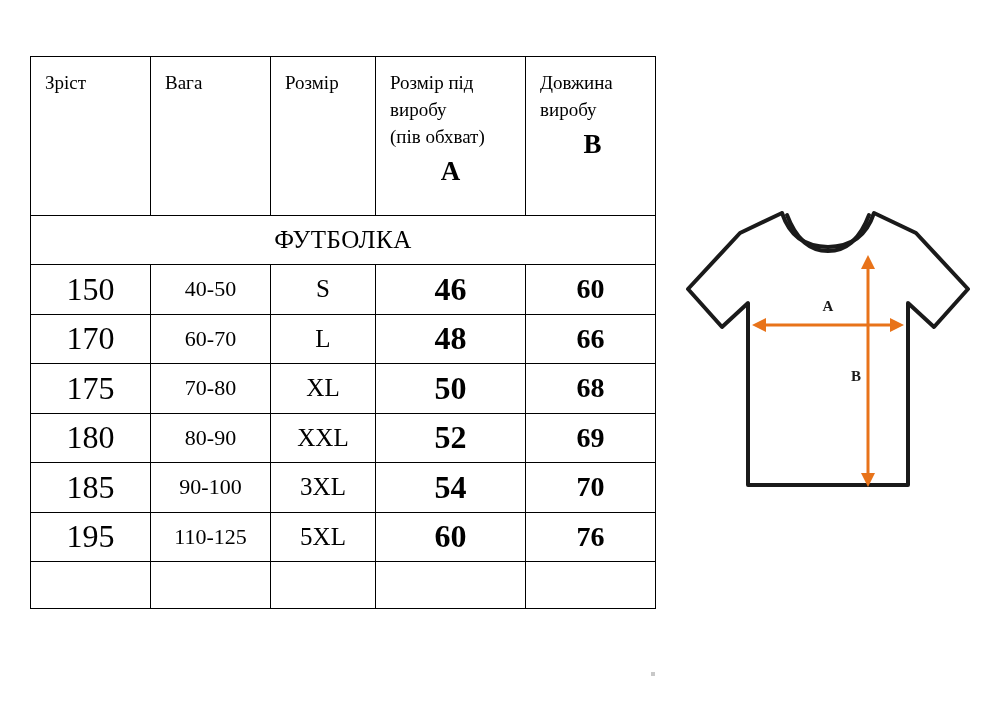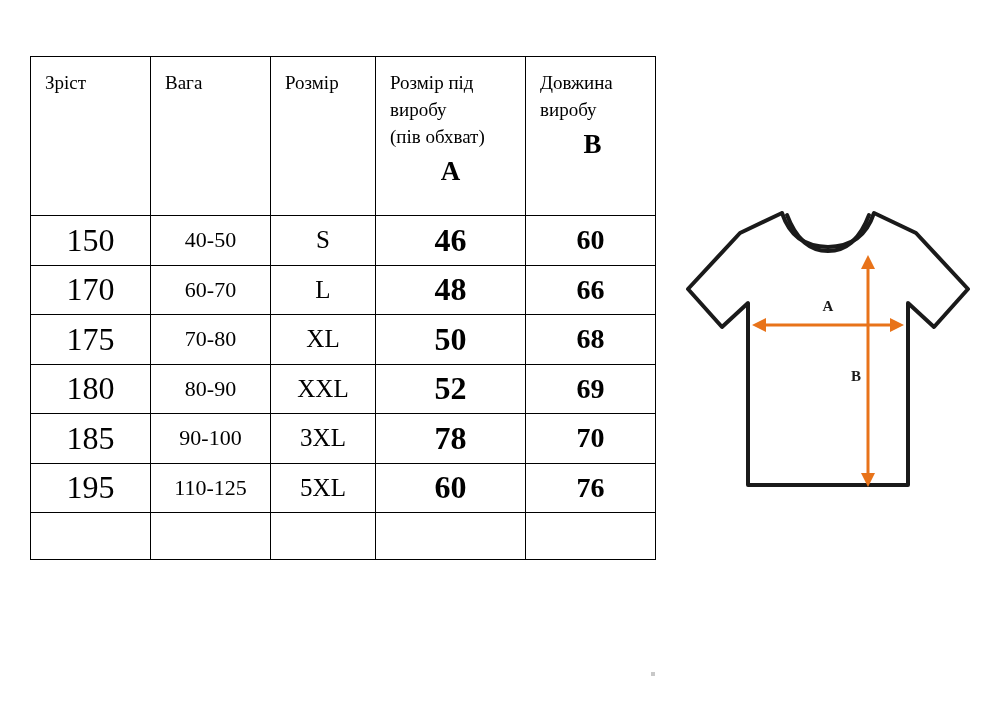--- a/index.html
+++ b/index.html
@@ -140,20 +140,23 @@
         <span class="hdr-label">(пів обхват)</span>
         <span class="hdr-letter">A</span>
       </td>
       <td class="hdr-cell with-letter col-b">
         <span class="hdr-label">Довжина</span>
         <span class="hdr-label">виробу</span>
         <span class="hdr-letter">B</span>
       </td>
     </tr>
 
+    <tr class="section-row">
+      <td colspan="5" class="section-title">ФУТБОЛКА</td>
+    </tr>
 
     <tr class="data-row">
       <td class="cell-height">150</td>
       <td class="cell-weight">40-50</td>
       <td class="cell-size">S</td>
       <td class="cell-width">46</td>
       <td class="cell-length">60</td>
     </tr>
     <tr class="data-row">
       <td class="cell-height">170</td>
@@ -173,21 +176,21 @@
       <td class="cell-height">180</td>
       <td class="cell-weight">80-90</td>
       <td class="cell-size">XXL</td>
       <td class="cell-width">52</td>
       <td class="cell-length">69</td>
     </tr>
     <tr class="data-row">
       <td class="cell-height">185</td>
       <td class="cell-weight">90-100</td>
       <td class="cell-size">3XL</td>
-      <td class="cell-width">78</td>
+      <td class="cell-width">54</td>
       <td class="cell-length">70</td>
     </tr>
     <tr class="data-row">
       <td class="cell-height">195</td>
       <td class="cell-weight">110-125</td>
       <td class="cell-size">5XL</td>
       <td class="cell-width">60</td>
       <td class="cell-length">76</td>
     </tr>
 

